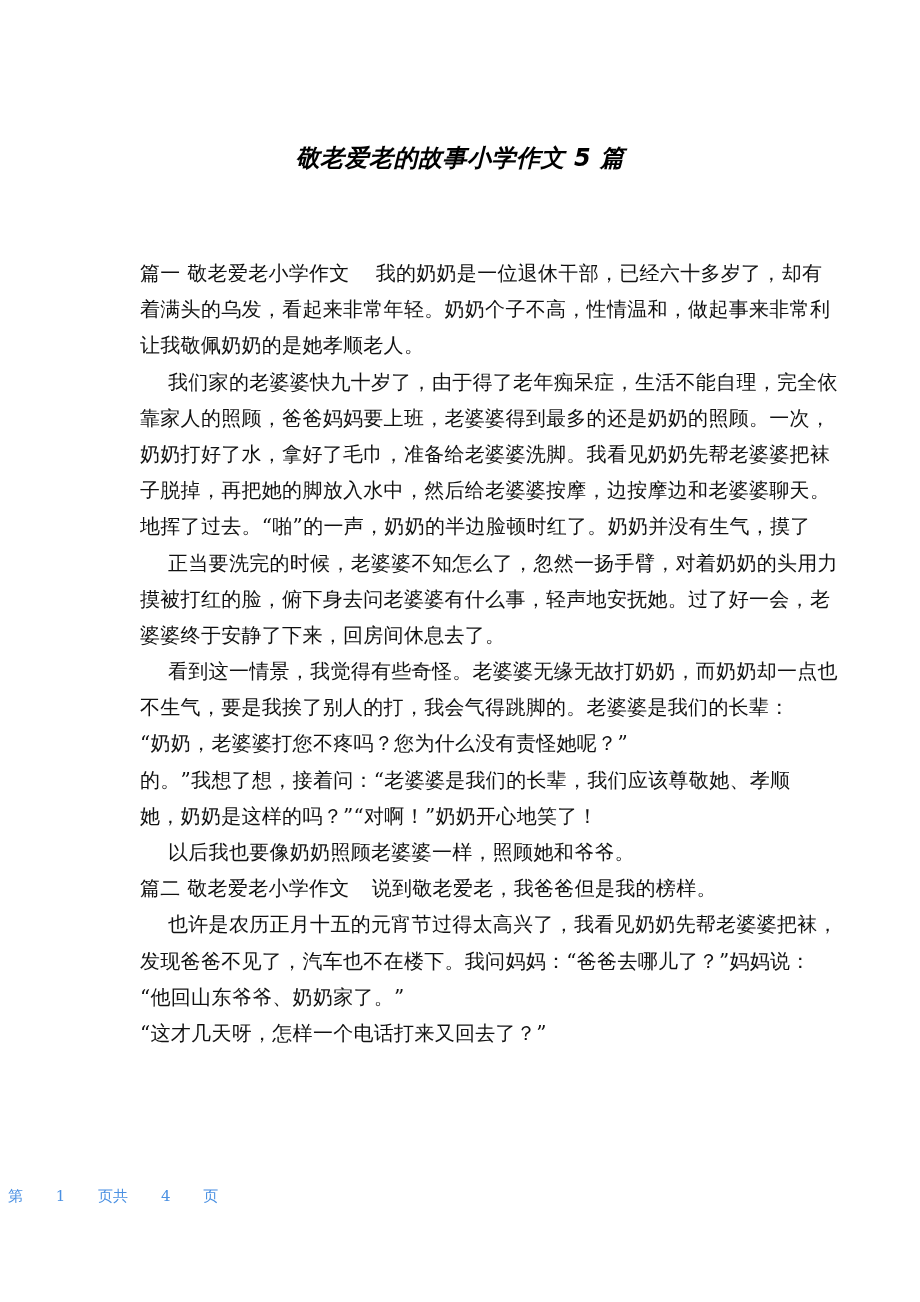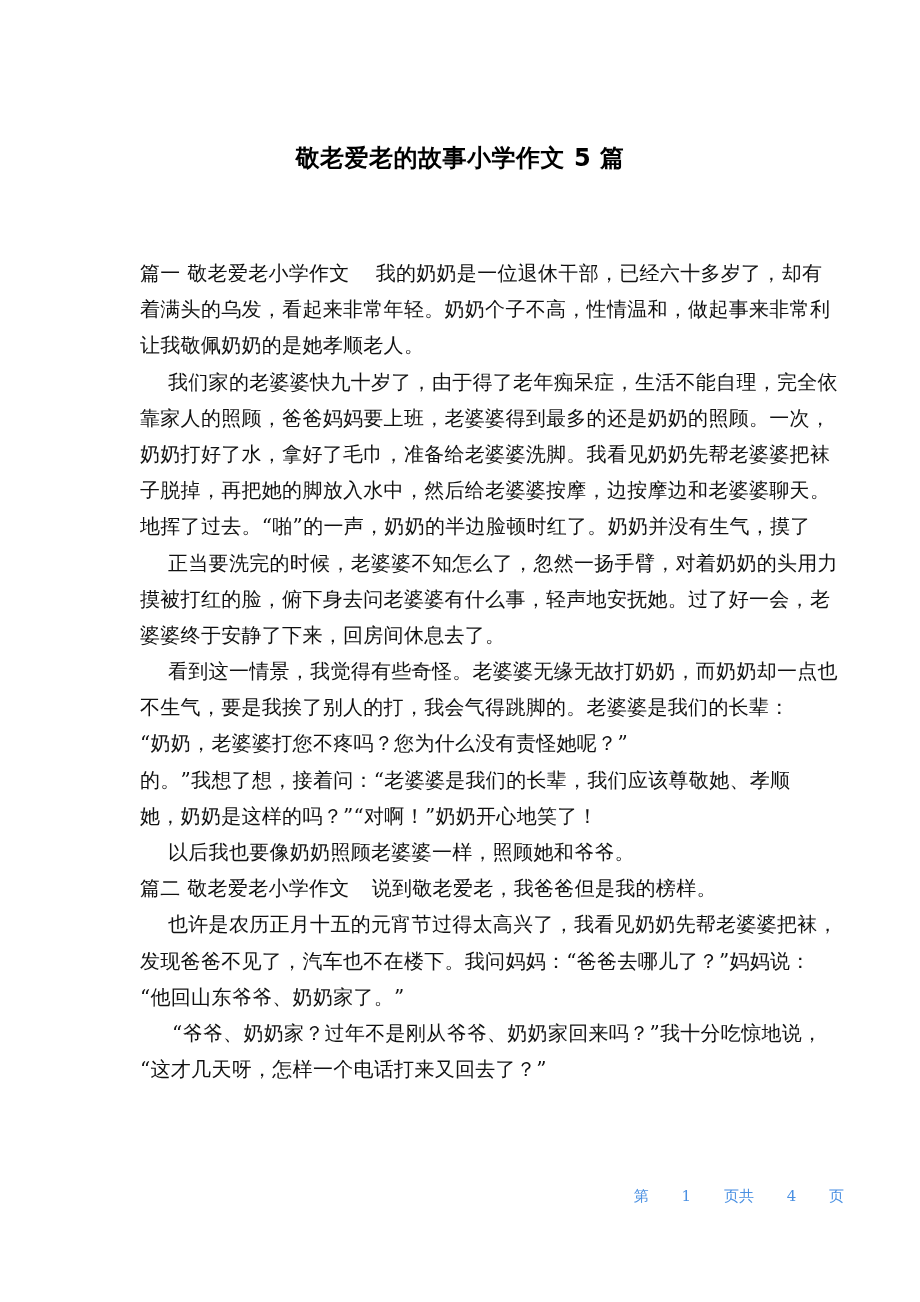--- a/index.html
+++ b/index.html
@@ -1,27 +1,27 @@
 <!DOCTYPE html>
 <html><head>
   <meta charset="utf-8">
   <style>
     html, body { margin: 0; padding: 0; background: #ffffff; }
     body { width: 920px; height: 1302px; position: relative; overflow: hidden;
            font-family: "DejaVu Serif", "Liberation Serif", serif; color: #111; }
     .title { position: absolute; top: 142px; left: 0; width: 920px; text-align: center;
              font-family: "DejaVu Sans", "Liberation Sans", sans-serif; font-weight: bold;
-             font-size: 24px; color: #000; letter-spacing: 0.5px; }
+             font-size: 24px; color: #000; letter-spacing: 0.5px; font-style: italic; }
     .content { position: absolute; top: 258px; left: 140px; width: 640px; }
     .line { height: 36.2px; line-height: 30px; font-size: 20px; white-space: nowrap; letter-spacing: 0.3px; }
     .indent { padding-left: 28px; }
     .indent-q { padding-left: 32px; }
     .gap { display: inline-block; width: 26px; }
     .gap2 { display: inline-block; width: 22px; }
-    .footer { position: absolute; top: 1187px; left: 0; width: 852px; text-align: right;
+    .footer { position: absolute; top: 1187px; left: 0; width: 852px; text-align: left;
               font-size: 15px; color: #4a90e2; word-spacing: 12px; }
     .footer span { margin: 0 8px; }
   </style>
 </head>
 <body>
 
 <div class="title">敬老爱老的故事小学作文 5 篇</div>
 
 <div class="content">
   <div class="line"><span>篇一  敬老爱老小学作文</span><span class="gap"></span><span>我的奶奶是一位退休干部，已经六十多岁了，却有</span></div>
@@ -38,21 +38,20 @@
   <div class="line indent">看到这一情景，我觉得有些奇怪。老婆婆无缘无故打奶奶，而奶奶却一点也</div>
   <div class="line">不生气，要是我挨了别人的打，我会气得跳脚的。老婆婆是我们的长辈：</div>
   <div class="line">“奶奶，老婆婆打您不疼吗？您为什么没有责怪她呢？”</div>
   <div class="line">的。”我想了想，接着问：“老婆婆是我们的长辈，我们应该尊敬她、孝顺</div>
   <div class="line">她，奶奶是这样的吗？”“对啊！”奶奶开心地笑了！</div>
   <div class="line indent">以后我也要像奶奶照顾老婆婆一样，照顾她和爷爷。</div>
   <div class="line"><span>篇二  敬老爱老小学作文</span><span class="gap2"></span><span>说到敬老爱老，我爸爸但是我的榜样。</span></div>
   <div class="line indent">也许是农历正月十五的元宵节过得太高兴了，我看见奶奶先帮老婆婆把袜，</div>
   <div class="line">发现爸爸不见了，汽车也不在楼下。我问妈妈：“爸爸去哪儿了？”妈妈说：</div>
   <div class="line">“他回山东爷爷、奶奶家了。”</div>
-  <div class="line indent-q">“爷爷、奶奶家？过年不是刚从爷爷、奶奶家回来吗？”我十分吃惊地说，</div>
   <div class="line">“这才几天呀，怎样一个电话打来又回去了？”</div>
 </div>
 
 <div class="footer">
   <span>第</span>
   <span>1</span>
   <span>页共</span>
   <span>4</span>
   <span>页</span>
 </div>

